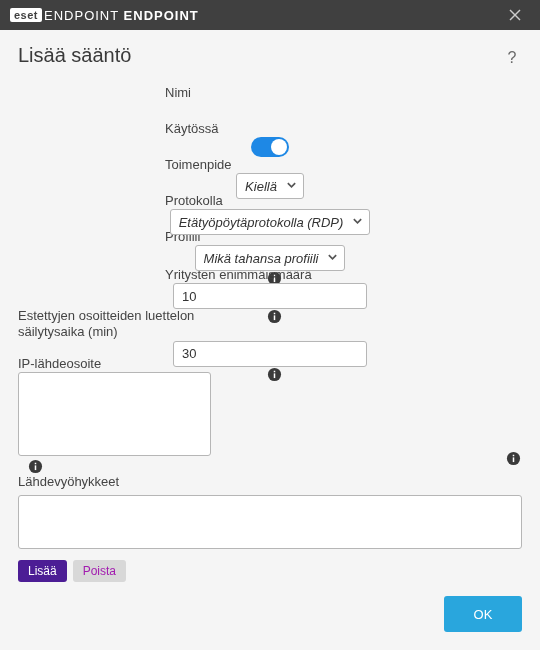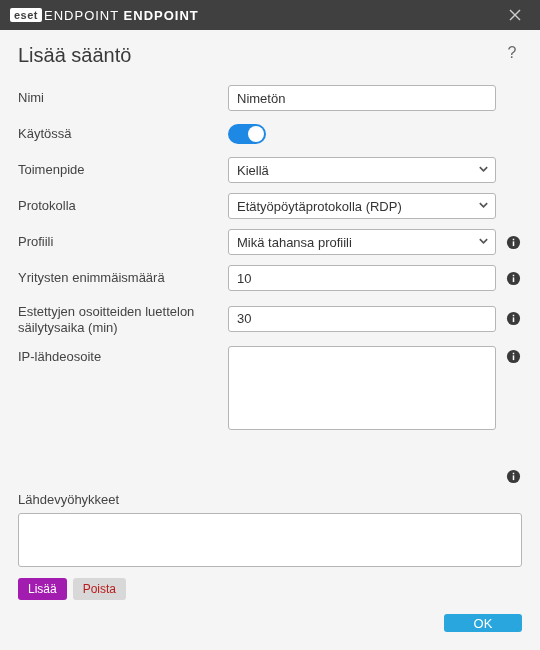--- a/index.html
+++ b/index.html
@@ -5,53 +5,53 @@
   * { box-sizing: border-box; margin: 0; padding: 0; }
   html, body { width: 540px; height: 650px; font-family: "Segoe UI", Arial, sans-serif; font-size: 13px; color: #333; background: #f5f5f5; }
   .titlebar { height: 30px; background: #404040; display: flex; align-items: center; padding: 0 10px; color: #fff; }
   .brand-badge { background:#fff; color:#404040; font-size:11px; font-weight:bold; padding:1px 4px; border-radius:2px; margin-right:2px; letter-spacing:0.5px;}
   .brand-text { font-size: 13px; letter-spacing: 1px; }
   .brand-text .light { font-weight: 300; }
   .brand-text .bold { font-weight: 600; }
   .titlebar-close { margin-left: auto; width: 30px; height: 30px; display:flex; align-items:center; justify-content:center; cursor:pointer; }
   .titlebar-close svg { width:12px; height:12px; stroke:#ccc; stroke-width:1.4; }
   .content { padding: 14px 18px 0 18px; position: relative; height: calc(100% - 30px); display:flex; flex-direction:column; }
-  .heading-row { display:flex; align-items:flex-start; margin-bottom: 18px; }
+  .heading-row { display:flex; align-items:flex-end; margin-bottom: 18px; }
   .heading { font-size: 20px; font-weight: 400; color:#3a3a3a; }
   .help { margin-left:auto; font-size:16px; color:#6a6a6a; cursor:pointer; width:20px; text-align:center;}
-  .form-row { display:flex; align-items:center; margin-bottom: 10px; min-height:26px;}
+  .form-row { display:flex; align-items:center; margin-bottom: 10px; min-height:26px;flex-direction:column;}
   .form-row .label { width: 210px; color:#444; font-size:13px; line-height:1.25; padding-right:8px;}
   .form-row .label.multi { align-self:flex-start; padding-top:3px;}
   .form-row .field { flex:1; display:flex; align-items:center; }
   .field input[type=text], .field input[type=number] { width:100%; height:26px; border:1px solid #b6b6b6; border-radius:3px; padding:0 8px; font-size:13px; background:#fff; color:#333;}
   .field input[type=number] { }
   .field input[type=number]::-webkit-inner-spin-button,
   .field input[type=number]::-webkit-outer-spin-button { -webkit-appearance:none; margin:0;}
-  .select { position:relative; width:100%; height:26px; border:1px solid #b6b6b6; border-radius:3px; background:#fff; display:flex; align-items:center; padding:0 26px 0 8px; font-size:13px; color:#333; cursor:pointer;}
+  .select { position:relative; width:100%; height:26px; border:1px solid #b6b6b6; border-radius:3px; background:#fff; display:flex; align-items:center; padding:0 26px 0 8px; font-size:13px; color:#333; cursor:pointer;font-style:italic;}
   .select .chev { position:absolute; right:6px; top:50%; transform:translateY(-50%); }
   .select .chev svg { width:11px; height:11px; stroke:#555; stroke-width:1.8; fill:none;}
   textarea { width:100%; border:1px solid #b6b6b6; border-radius:3px; resize:none; font-family:inherit; font-size:13px; padding:6px 8px; background:#fff;}
   .textarea-md { height:84px;}
   .switch { position:relative; width:38px; height:20px; background:#1e88e5; border-radius:10px; cursor:pointer;}
   .switch .knob { position:absolute; top:2px; right:2px; width:16px; height:16px; background:#fff; border-radius:50%;}
   .info { width:18px; display:flex; align-items:center; justify-content:center; margin-left:8px; }
   .info svg { width:15px; height:15px; }
   .info-placeholder { width:26px; }
   .row-ip { align-items:flex-start; }
   .row-ip .label { padding-top:3px; }
   .zones-section { margin-top: 6px; }
   .zones-header { display:flex; align-items:center; margin-bottom:6px;}
   .zones-label { color:#444; font-size:13px;margin-top:46px;}
   .zones-info { margin-left:auto; }
   .zones-text { width:100%; height:54px; border:1px solid #b6b6b6; border-radius:3px; background:#fff;}
   .btn-row { margin-top:8px; display:flex; gap:6px;}
-  .btn-sm { height:22px; padding:0 10px; border:none; border-radius:3px; font-size:12px; cursor:pointer; color:#fff; background:#a21caf;}
-  .btn-sm.disabled { background:#d8d8d8; color:#b91c1c; cursor:default;}
+  .btn-sm { height:22px; padding:0 10px; border:none; border-radius:3px; font-size:12px; cursor:pointer; color:#fff; background:#4c1d95;}
+  .btn-sm.disabled { background:#d8d8d8; color:#a21caf; cursor:default;}
   .footer { margin-top:auto; padding: 14px 0 18px 0; display:flex; justify-content:flex-end;}
-  .btn-ok { min-width:78px; height:18px; background:#29a6dd; color:#fff; border:none; border-radius:3px; font-size:13px; cursor:pointer;}
+  .btn-ok { min-width:78px; height:36px; background:#29a6dd; color:#fff; border:none; border-radius:3px; font-size:13px; cursor:pointer;}
   .icon-info-circle { fill:#3a3a3a; }
 </style>
 </head>
 <body>
 
 <div class="titlebar">
   <span class="brand-badge">eset</span>
   <span class="brand-text">
     <span class="light">ENDPOINT </span><span class="bold">ENDPOINT</span>
   </span>
@@ -65,23 +65,20 @@
 
 <div class="content">
 
   <div class="heading-row">
     <div class="heading">Lisää sääntö</div>
     <div class="help">?</div>
   </div>
 
   <div class="form-row">
     <div class="label">Nimi</div>
-    <div class="field">
-      <input type="text" value="Nimetön" style="">
-    </div>
     <div class="info-placeholder"></div>
   </div>
 
   <div class="form-row">
     <div class="label">Käytössä</div>
     <div class="field">
       <div class="switch">
         <div class="knob"></div>
       </div>
     </div>

